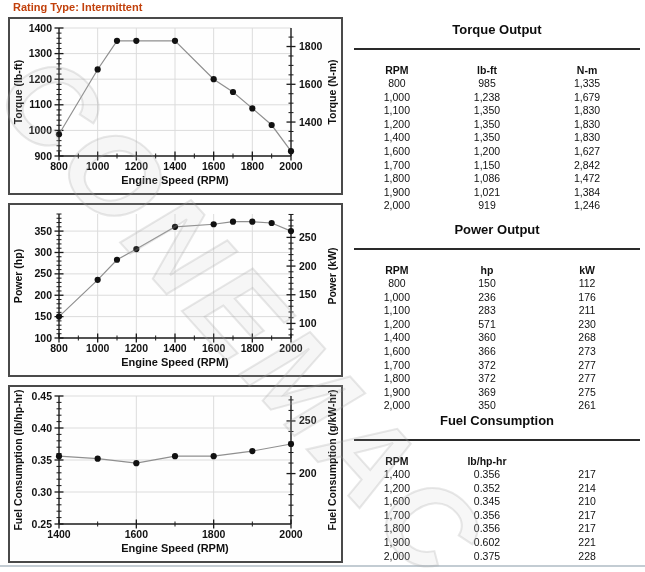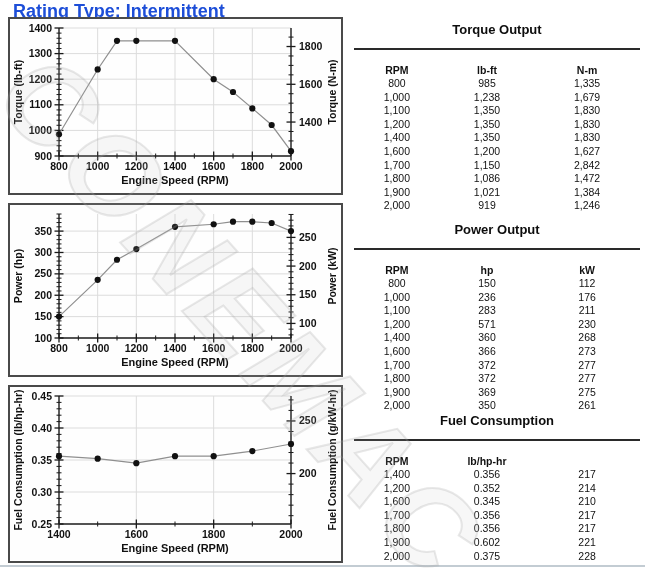--- a/index.html
+++ b/index.html
@@ -1,21 +1,21 @@
 <!DOCTYPE html>
 <html><head>
 <meta charset="utf-8">
 <style>
   html,body{margin:0;padding:0;}
   body{
     width:645px;height:572px;position:relative;overflow:hidden;
     background:#ffffff;font-family:"Liberation Sans",sans-serif;color:#111;
   }
   .page-title{
-    position:absolute;left:13px;top:1px;font-size:18px;font-weight:bold;color:#1d4ed8;
+    position:absolute;left:13px;top:1px;font-size:11px;font-weight:bold;color:#c2410c;
   }
   .chart-box{
     position:absolute;left:8px;width:335px;border:2px solid #4a4a4a;
     background:#fefefe;box-sizing:border-box;
   }
   #chart-torque{top:17px;height:178px;}
   #chart-power{top:203px;height:174px;}
   #chart-fuel{top:385px;height:178px;}
   .chart-box svg{display:block;}
   .table-block{position:absolute;left:354px;width:286px;}

